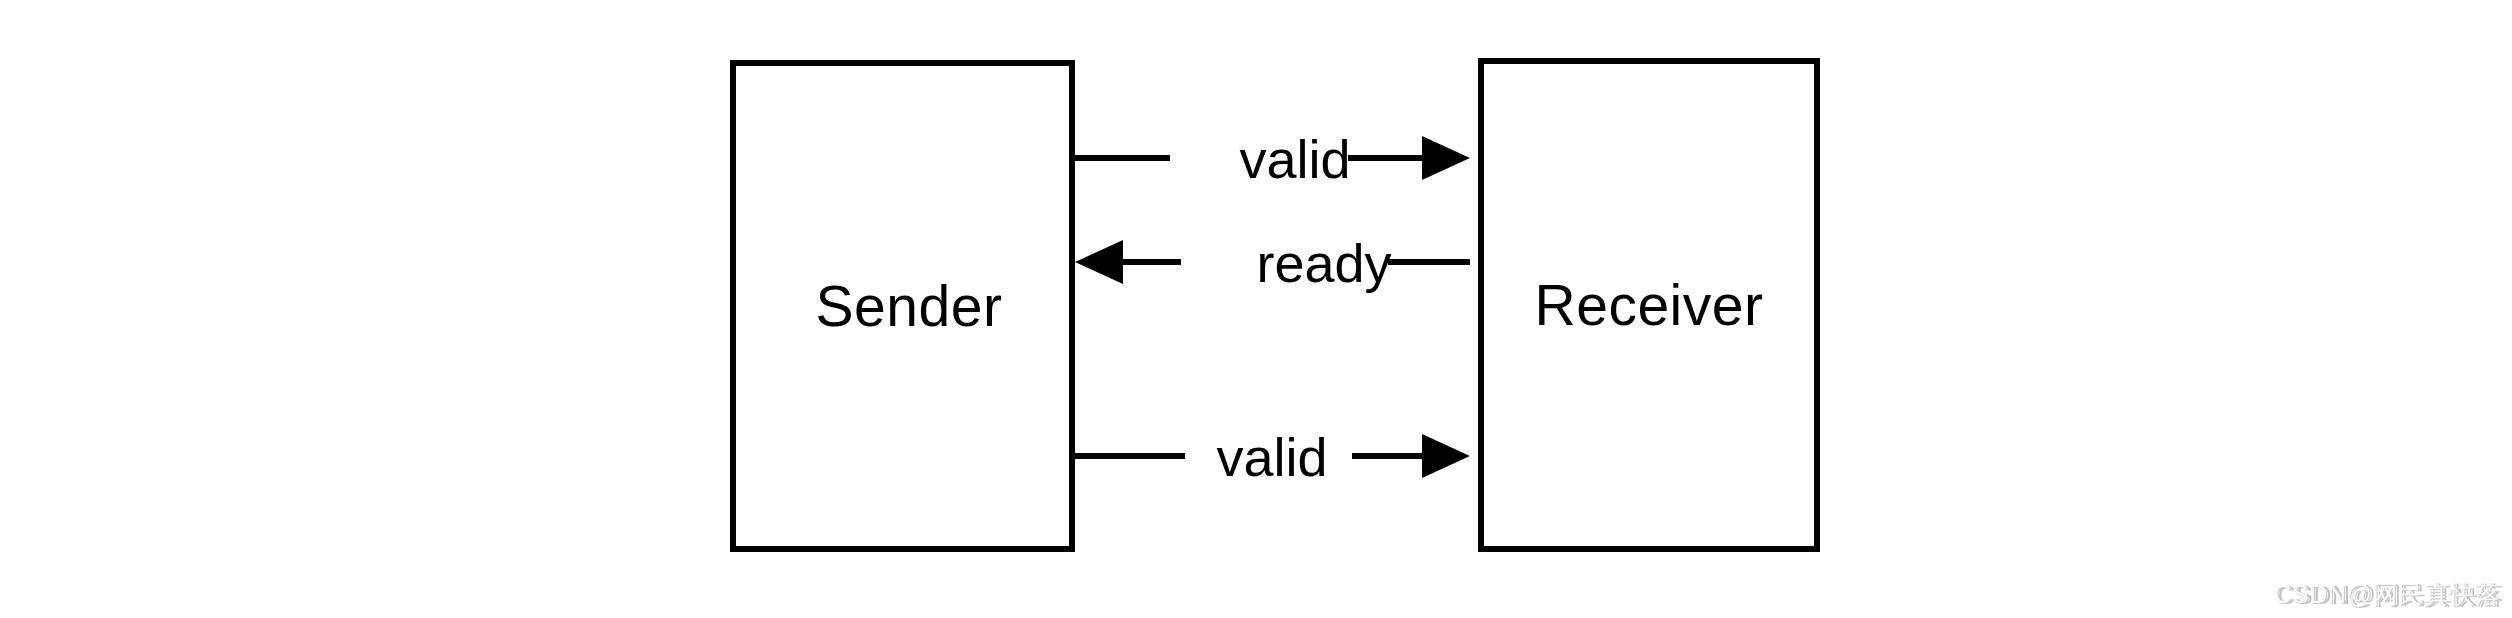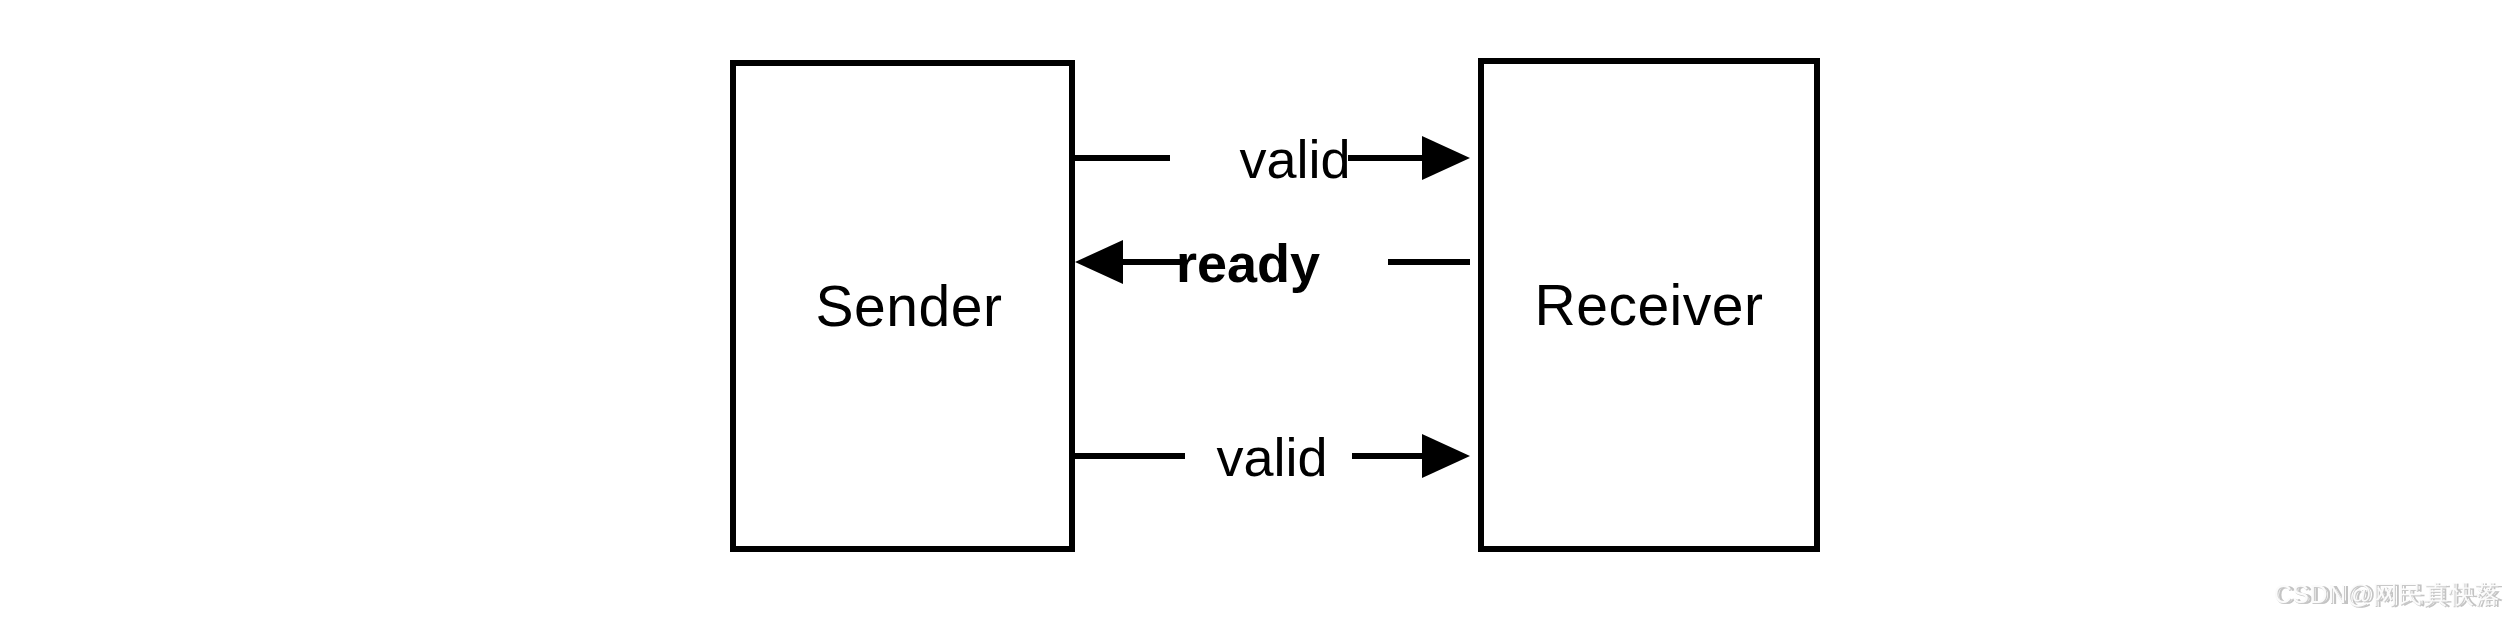--- a/index.html
+++ b/index.html
@@ -69,21 +69,21 @@
     <span class="node-label">Receiver</span>
   </div>
 
   <div class="hline" style="left:1075px; top:155px; width:95px;"></div>
   <div class="sig-label" style="left:1255px; top:159px;margin-left:40px;">valid</div>
   <div class="hline" style="left:1348px; top:155px; width:78px;"></div>
   <div class="arrow-r" style="left:1422px; top:136px;"></div>
 
   <div class="arrow-l" style="left:1075px; top:240px;"></div>
   <div class="hline" style="left:1119px; top:259px; width:62px;"></div>
-  <div class="sig-label" style="left:1248px; top:263px;font-weight:bold;">ready</div>
+  <div class="sig-label" style="left:1324px; top:263px;">ready</div>
   <div class="hline" style="left:1388px; top:259px; width:82px;"></div>
 
   <div class="hline" style="left:1075px; top:453px; width:110px;"></div>
   <div class="sig-label" style="left:1272px; top:457px;">valid</div>
   <div class="hline" style="left:1352px; top:453px; width:74px;"></div>
   <div class="arrow-r" style="left:1422px; top:434px;"></div>
 
   <div class="watermark wm-back">CSDN@网民真快落</div>
   <div class="watermark wm-front">CSDN@网民真快落</div>
 

